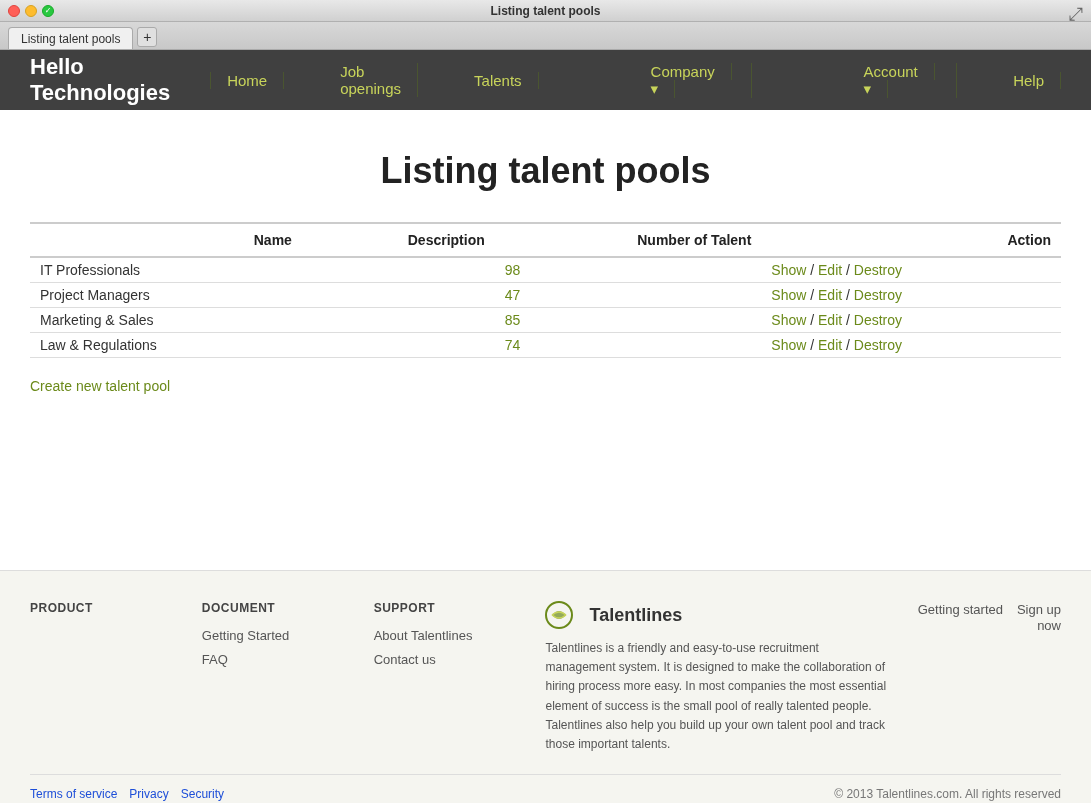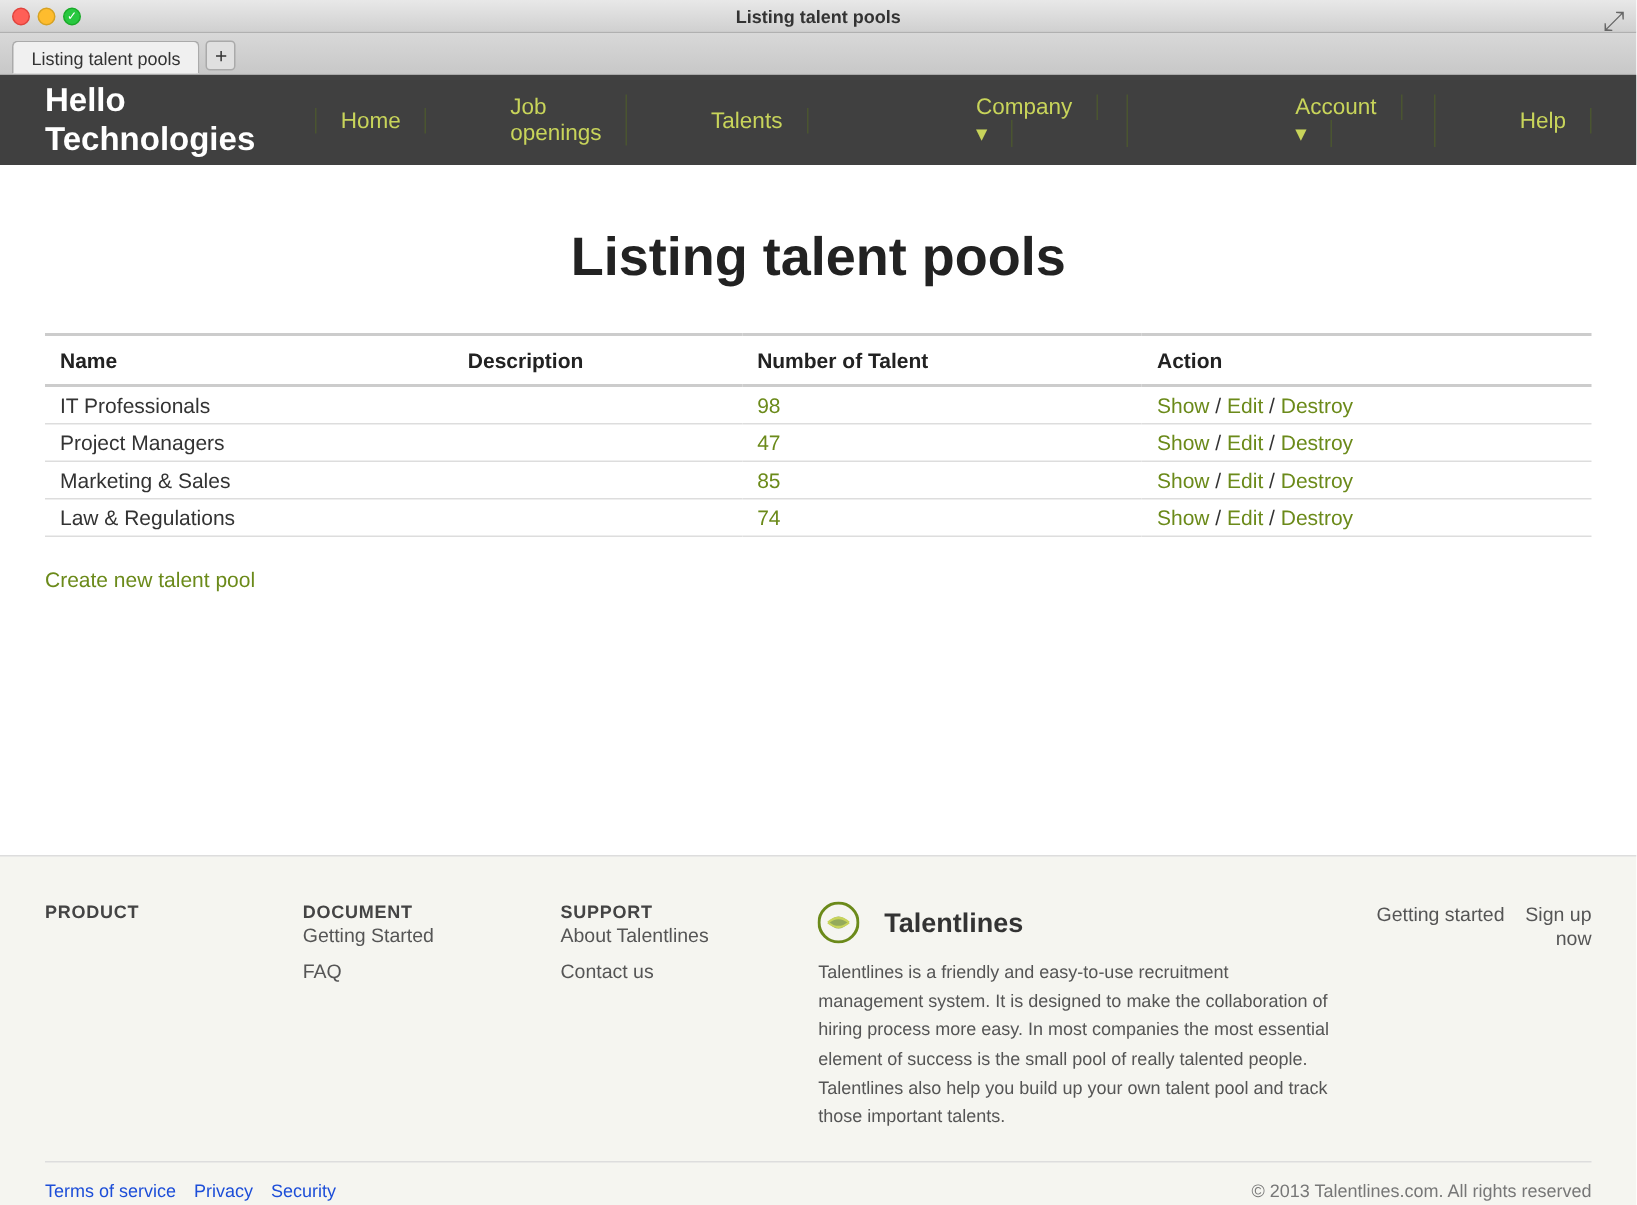--- a/index.html
+++ b/index.html
@@ -128,21 +128,21 @@
 
     
     .talent-table {
       width: 100%;
       border-collapse: collapse;
     }
     .talent-table th {
       font-weight: bold;
       color: #222;
       padding: 8px 10px;
-      text-align: left;
+      text-align: right;
       border-bottom: 2px solid #ccc;
       border-top: 2px solid #ccc;
       margin-top: 48px;
     }
     .talent-table td {
       padding: 4px 10px;
       border-bottom: 1px solid #ddd;
       color: #333;
     }
     .talent-table td.num {
@@ -177,20 +177,21 @@
       display: flex;
       gap: 0;
     }
     .footer-col {
       flex: 1;
     }
     .footer-col h4 {
       font-size: 12px;
       font-weight: bold;
       color: #444;
+      margin-bottom: 12px;
       text-transform: uppercase;
       letter-spacing: 0.5px;
     }
     .footer-col ul {
       list-style: none;
     }
     .footer-col ul li {
       margin-bottom: 8px;
     }
     .footer-col ul li a {

